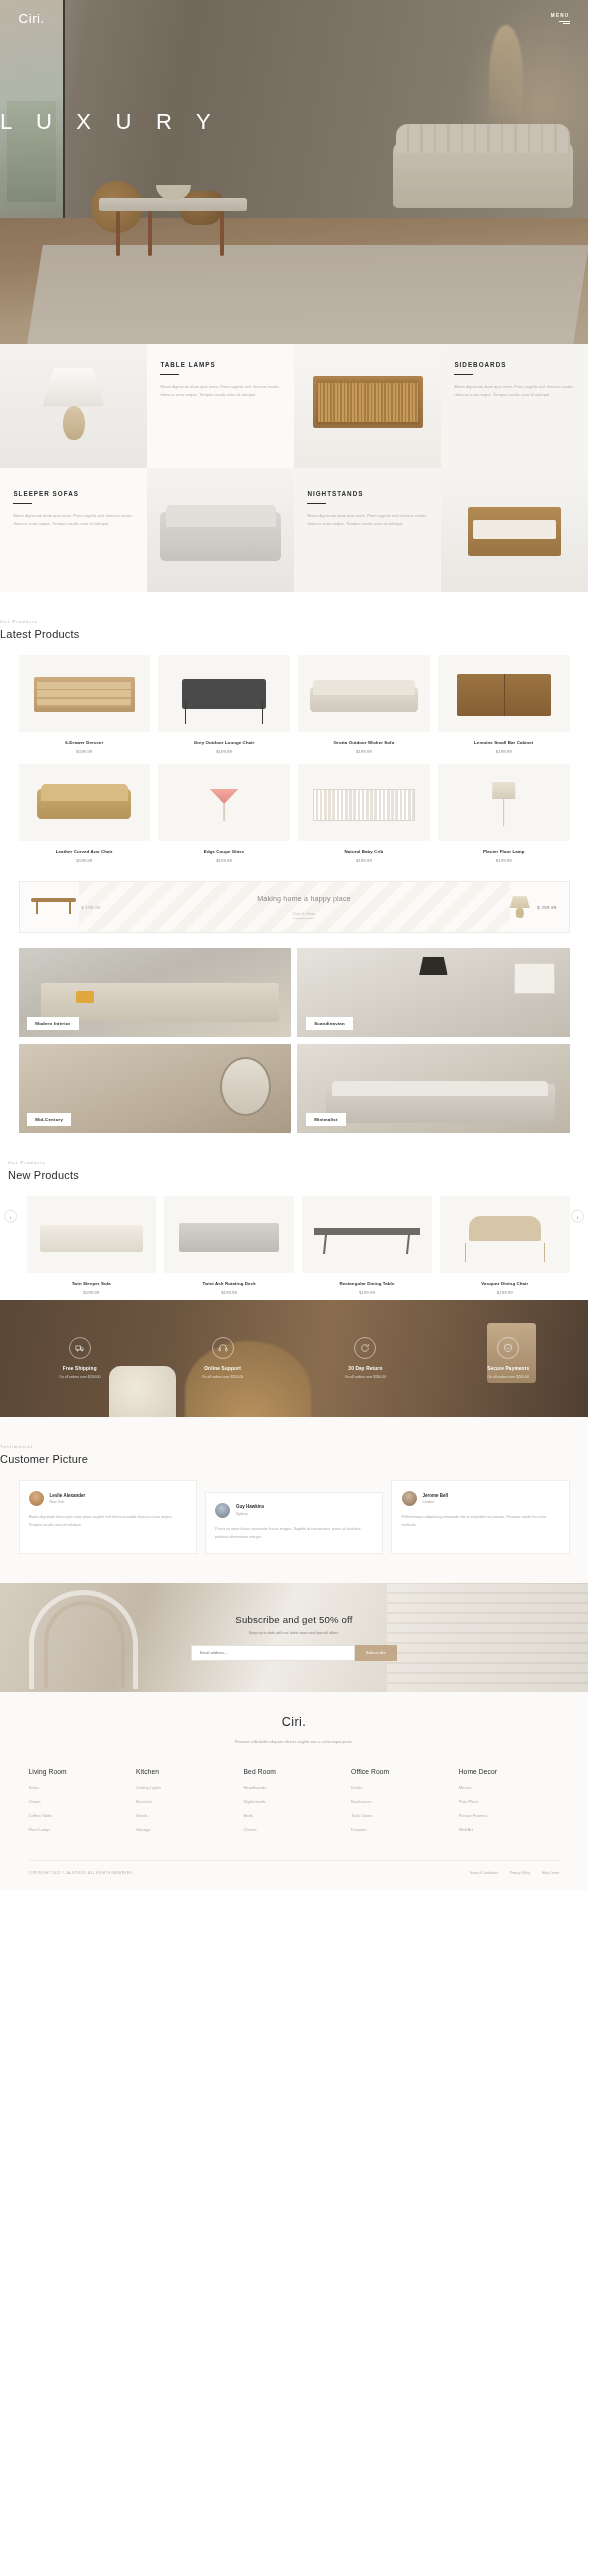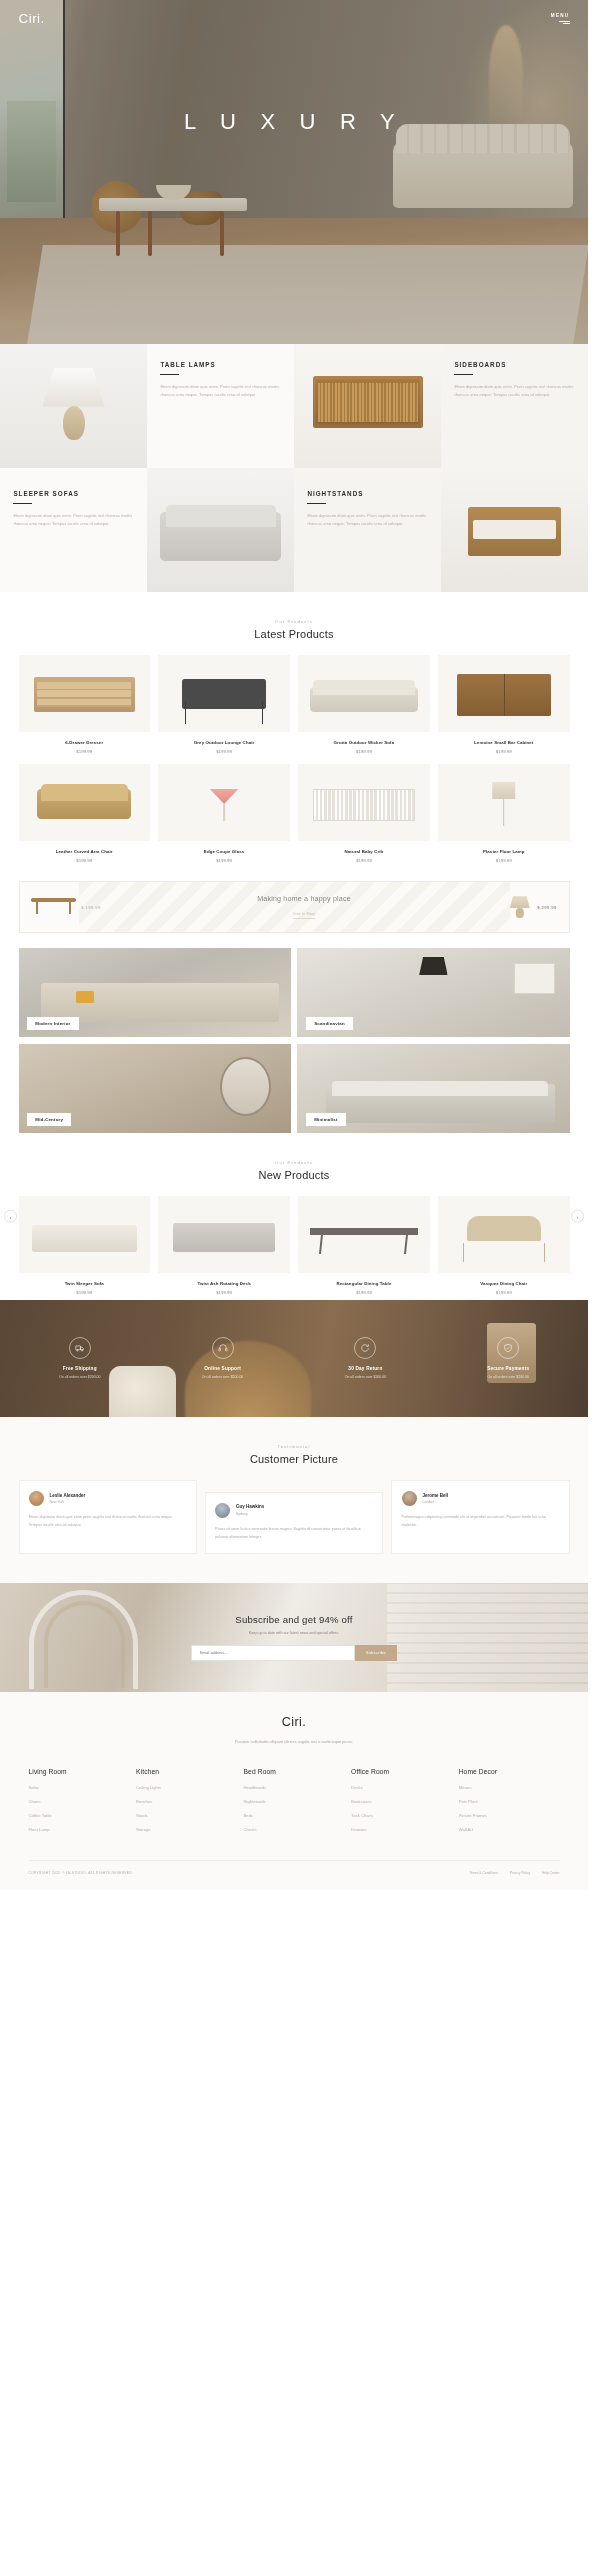--- a/index.html
+++ b/index.html
@@ -91,21 +91,21 @@
     color:#fff; font-size:13.4px; letter-spacing:0.5px; font-weight:400;
     font-family:"Liberation Sans", sans-serif;
   }
   .menu-btn{ display:flex; flex-direction:column; align-items:flex-end; gap:2.5px; cursor:pointer; }
   .menu-label{ color:#fff; font-size:4.6px; letter-spacing:1.3px; font-weight:700; }
   .menu-bars{ display:flex; flex-direction:column; gap:1.7px; align-items:flex-end; }
   .menu-bars i{ display:block; width:11px; height:0.8px; background:#fff; }
   .menu-bars i:last-child{ width:6.7px; }
 
   .hero-title{
-    position:absolute; left:0; right:0; top:105px; text-align:center; z-index:5;
+    position:absolute; left:0; right:0; top:105px; text-align:left; z-index:5;
     color:#fff;
   }
   .hero-title .l1, .hero-title .l2{
     display:block; font-size:22px; letter-spacing:9.2px; font-weight:300; line-height:1.5;
   }
 
   
   .cat-grid{ display:grid; grid-template-columns:1fr 1fr 1fr 1fr; }
   .cat-cell{ height:124px; position:relative; overflow:hidden; }
   .cat-img{ position:relative; }
@@ -151,21 +151,21 @@
   .ph-night:before{
     content:""; position:absolute; left:27px; right:27px; top:39px; height:49px;
     background:linear-gradient(180deg,#b28a52,#9a7442); border-radius:2.5px;
   }
   .ph-night:after{
     content:""; position:absolute; left:32px; right:32px; top:52px; height:18.5px;
     background:#f1ece3; border-radius:1.7px;
   }
 
   
-  .sec-head{ text-align:center; padding:27px 0 15px; }
+  .sec-head{ text-align:left; padding:27px 0 15px; }
   .sec-kicker{ font-size:4.2px; color:#b8b0a6; letter-spacing:1.1px; margin-bottom:4.2px; }
   .sec-title{ font-size:11px; font-weight:400; color:#2b2b2b; letter-spacing:0.2px; }
 
   
   .prod-wrap{ padding:0 18.5px 5px; }
   .prod-grid{ display:grid; grid-template-columns:repeat(4,1fr); gap:10px 8.4px; }
   .prod-card{ text-align:center; }
   .prod-img{ height:77px; background:#f7f6f3; position:relative; overflow:hidden; }
   .prod-name{ font-size:4.4px; font-weight:700; color:#2d2d2d; margin-top:7.6px; letter-spacing:0.1px; }
   .prod-price{ font-size:4.4px; color:#8d8d8d; margin-top:4.2px; }
@@ -259,21 +259,21 @@
   .rm-mid{ background:linear-gradient(160deg,#d3c9b8 0%,#bfb3a0 50%,#a99a85 100%); }
   .rm-mid:before{ content:""; position:absolute; right:20px; top:13.4px; width:47px; height:55px;
     border-radius:50%; background:linear-gradient(180deg,#e3ddd2,#cbc3b5); border:2.5px solid #9b8f7d; }
   .rm-min{ background:linear-gradient(160deg,#e2ded6 0%,#cfc9be 50%,#bdb5a7 100%); }
   .rm-min:before{ content:""; position:absolute; left:28.5px; right:15px; bottom:10px; height:39px;
     background:linear-gradient(180deg,#d8d4cb,#c0bcb2); border-radius:3.4px; }
   .rm-min:after{ content:""; position:absolute; left:35px; right:22px; bottom:37px; height:15px;
     background:#ebe8e1; border-radius:4.2px 4.2px 0 0; }
 
   
-  .carousel{ position:relative; }
+  .carousel{ position:relative;padding-left:8px; }
   .nav-arrow{
     position:absolute; top:50%; transform:translateY(-50%);
     width:12.6px; height:12.6px; border-radius:50%; background:#fff; border:0.8px solid #e7e4de;
     display:flex; align-items:center; justify-content:center; font-size:5px; color:#8a857d; z-index:3;
   }
   .nav-arrow.left{ left:4.2px; }
   .nav-arrow.right{ right:4.2px; }
 
   
   .features{
@@ -641,21 +641,21 @@
         <div class="testi-body">Pellentesque adipiscing commodo elit at imperdiet accumsan. Posuere morbi leo urna molestie.</div>
       </div>
     </div>
   </section>
 
   <section class="news">
     <div class="news-brick"></div>
     <div class="news-arch"></div>
     <div class="news-arch2"></div>
     <div class="news-inner">
-      <div class="news-title">Subscribe and get 94% off</div>
+      <div class="news-title">Subscribe and get 50% off</div>
       <div class="news-sub">Keep up to date with our latest news and special offers.</div>
       <div class="news-form">
         <input class="news-input" type="text" placeholder="Email address..." style="">
         <button class="news-btn">Subscribe</button>
       </div>
     </div>
   </section>
 
   <footer class="footer">
     <div class="f-brand">Ciri.</div>

